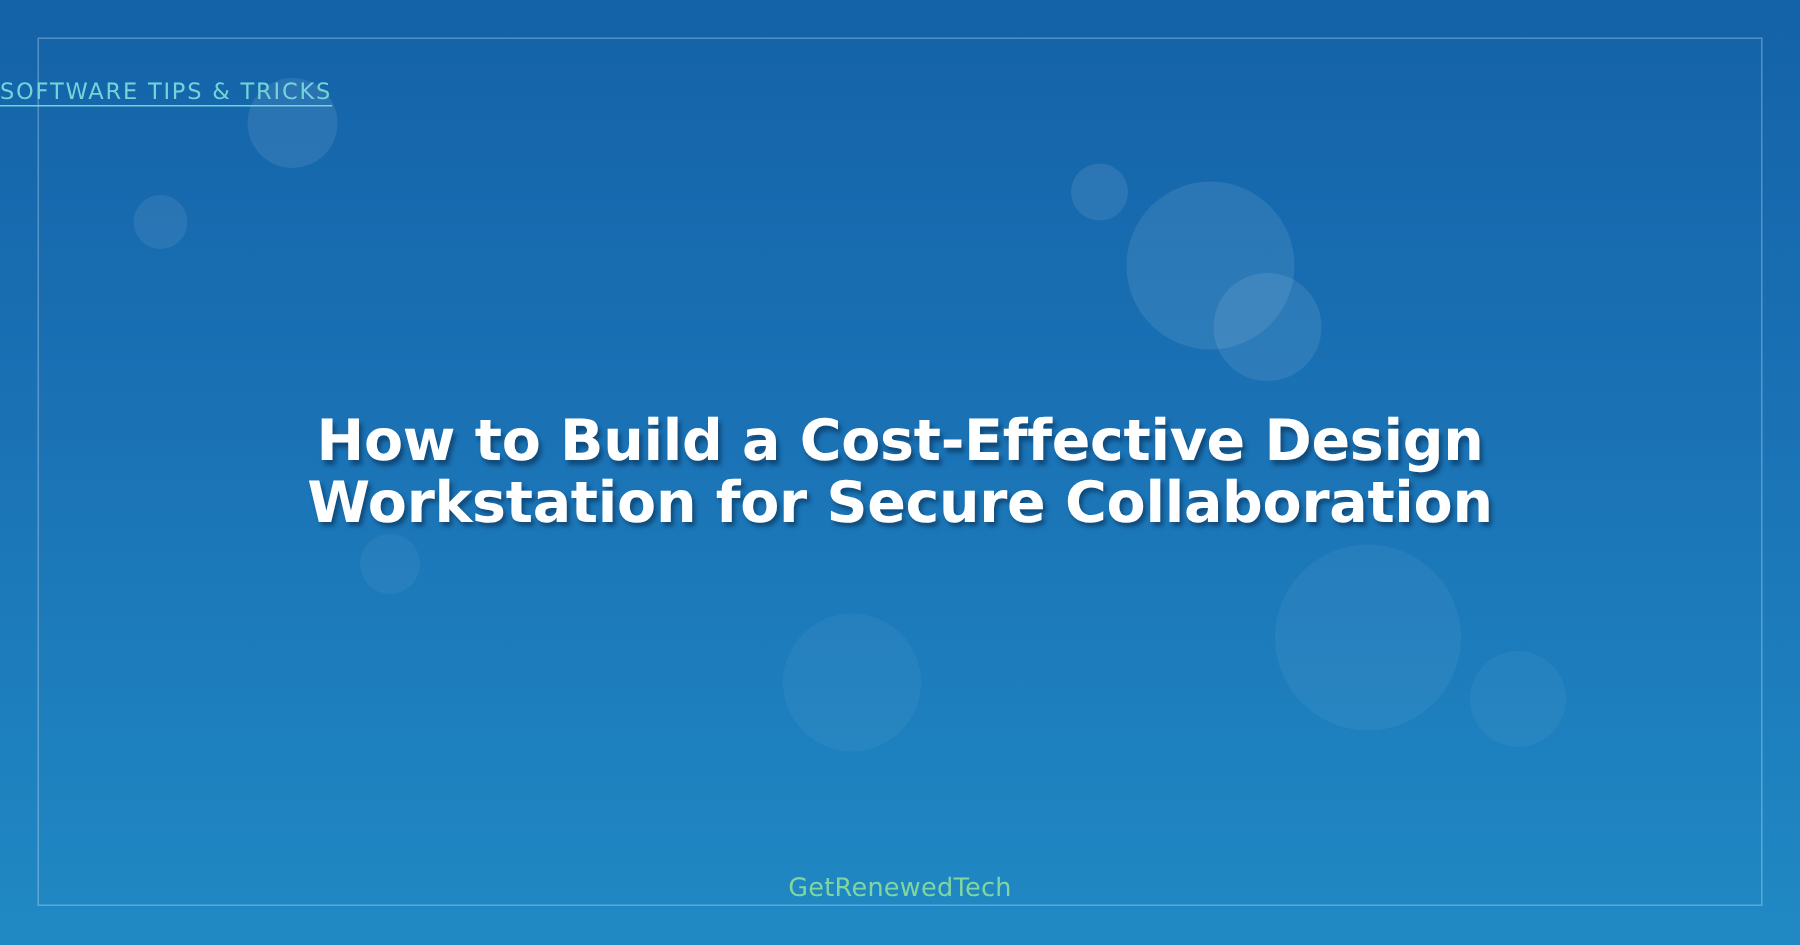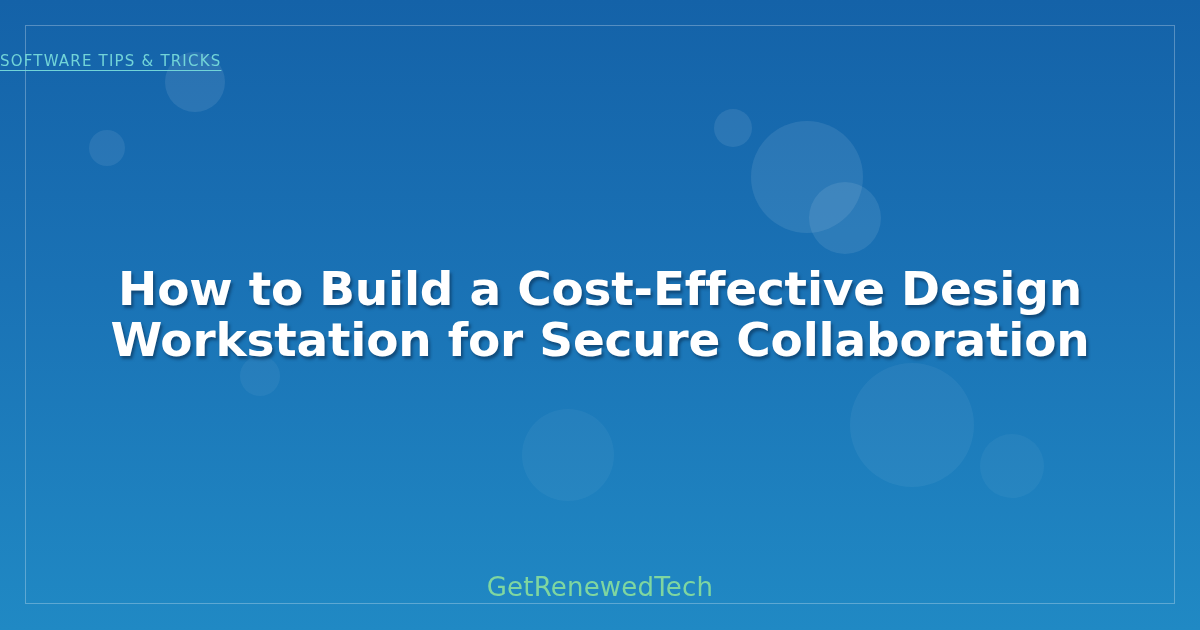--- a/index.html
+++ b/index.html
@@ -71,35 +71,35 @@
     left: 0;
     right: 0;
     top: 50%;
     transform: translateY(-50%);
     padding: 0 100px;
     box-sizing: border-box;
     text-align: center;
   }
   .title {
     margin: 0;
-    font-size: 47px;
+    font-size: 38px;
     line-height: 1.08;
     font-weight: bold;
     color: #ffffff;
     letter-spacing: -0.2px;
     text-shadow: 2px 3px 3px rgba(8, 40, 72, 0.55);
   }
 
   .footer {
     position: absolute;
     left: 0;
     right: 0;
     bottom: 28px;
     text-align: center;
-    font-size: 26px;
+    font-size: 17px;
     color: #7fd6a0;
     letter-spacing: 0.2px;
   }
 </style>
 </head>
 <body>
 
 <div class="card">
 
   <div class="bubbles">

